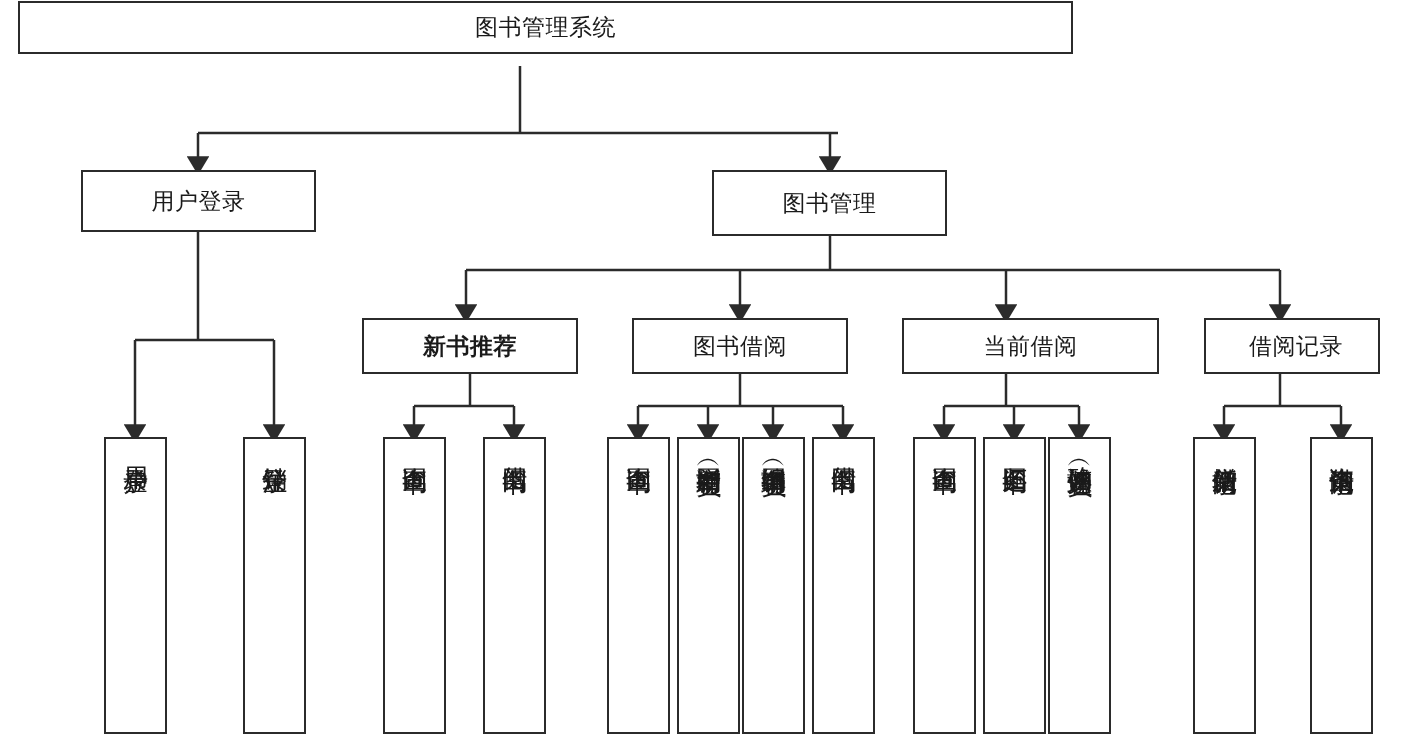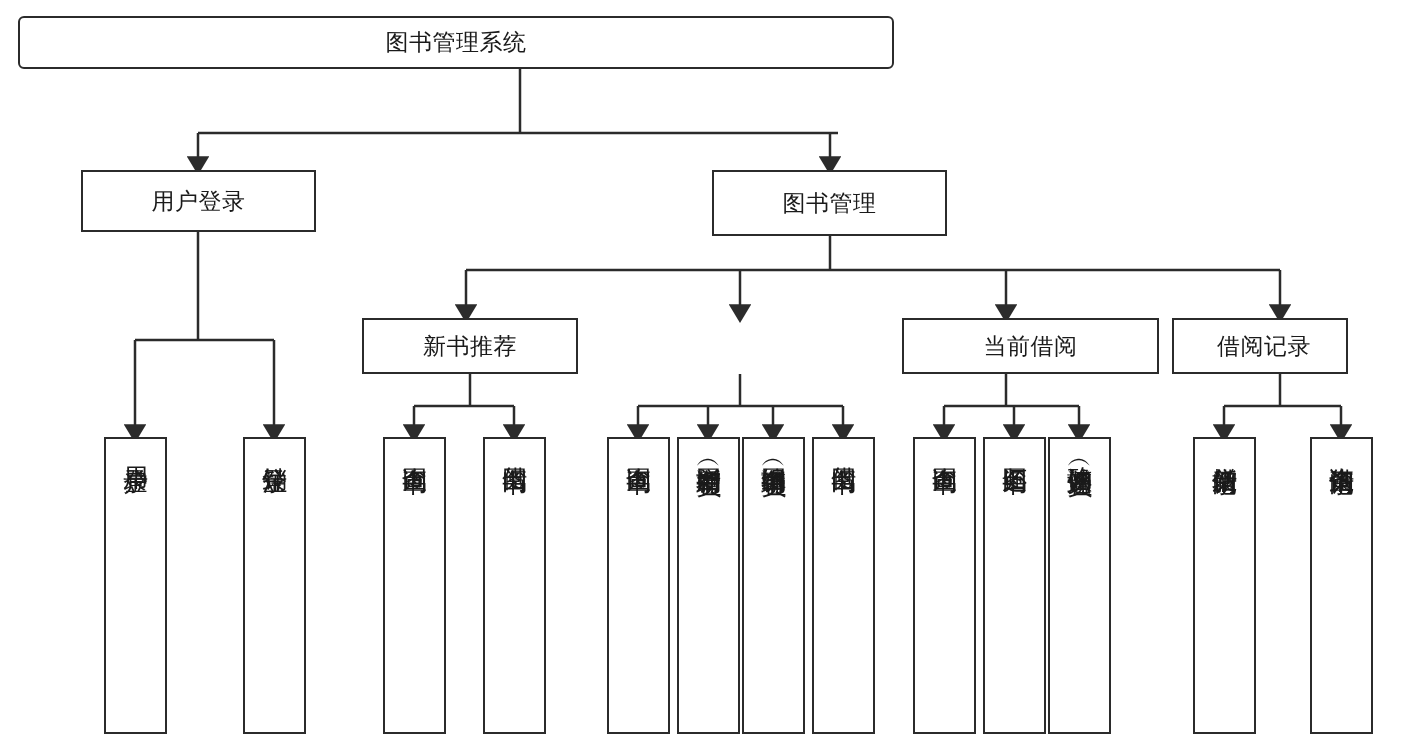--- a/index.html
+++ b/index.html
@@ -128,38 +128,41 @@
     </g>
 
     <g>
       <path d="M1280,374 L1280,406" stroke="#2b2b2b" stroke-width="2.5" fill="none"></path>
       <path d="M1224,406 L1341,406" stroke="#2b2b2b" stroke-width="2.5" fill="none"></path>
       <path d="M1224,406 L1224,428" stroke="#2b2b2b" stroke-width="2.5" fill="none" marker-end="url(#arrowhead)"></path>
       <path d="M1341,406 L1341,428" stroke="#2b2b2b" stroke-width="2.5" fill="none" marker-end="url(#arrowhead)"></path>
     </g>
   </svg>
 
-  <div class="node root" style="left: 18px; top: 16px; width: 876px; height: 53px; border-radius: 6px;">
+  <div class="node root" style="left: 18px; top: 1px; width: 1055px; height: 53px;">
     <span class="label">图书管理系统</span>
   </div>
 
   <div class="node level2" style="left: 81px; top: 170px; width: 235px; height: 62px;">
     <span class="label">用户登录</span>
   </div>
   <div class="node level2" style="left: 712px; top: 170px; width: 235px; height: 66px;">
     <span class="label">图书管理</span>
   </div>
 
-  <div class="node level3" style="left: 362px; top: 318px; width: 216px; height: 56px;">
+  <div class="node level3" style="left: 362px; top: 318px; width: 216px; height: 56px; font-weight: bold;">
     <span class="label">新书推荐</span>
+  </div>
+  <div class="node level3" style="left: 632px; top: 318px; width: 216px; height: 56px;">
+    <span class="label">图书借阅</span>
   </div>
   <div class="node level3" style="left: 902px; top: 318px; width: 257px; height: 56px;">
     <span class="label">当前借阅</span>
   </div>
-  <div class="node level3" style="left: 1172px; top: 318px; width: 176px; height: 56px; padding-left: 8px;">
+  <div class="node level3" style="left: 1204px; top: 318px; width: 176px; height: 56px; padding-left: 8px;">
     <span class="label">借阅记录</span>
   </div>
 
   <div class="node vertical" style="left: 104px; top: 437px; width: 63px; height: 297px;">
     <span class="label">用户登录</span>
   </div>
   <div class="node vertical" style="left: 243px; top: 437px; width: 63px; height: 297px;">
     <span class="label">注销登录</span>
   </div>
   <div class="node vertical" style="left: 383px; top: 437px; width: 63px; height: 297px;">

